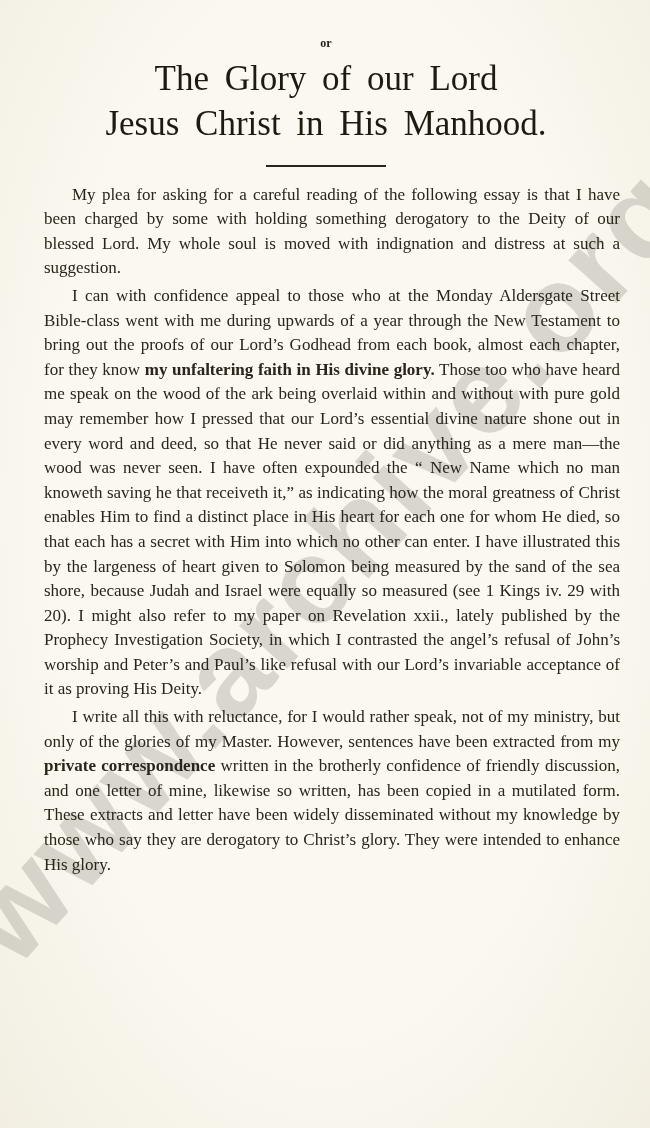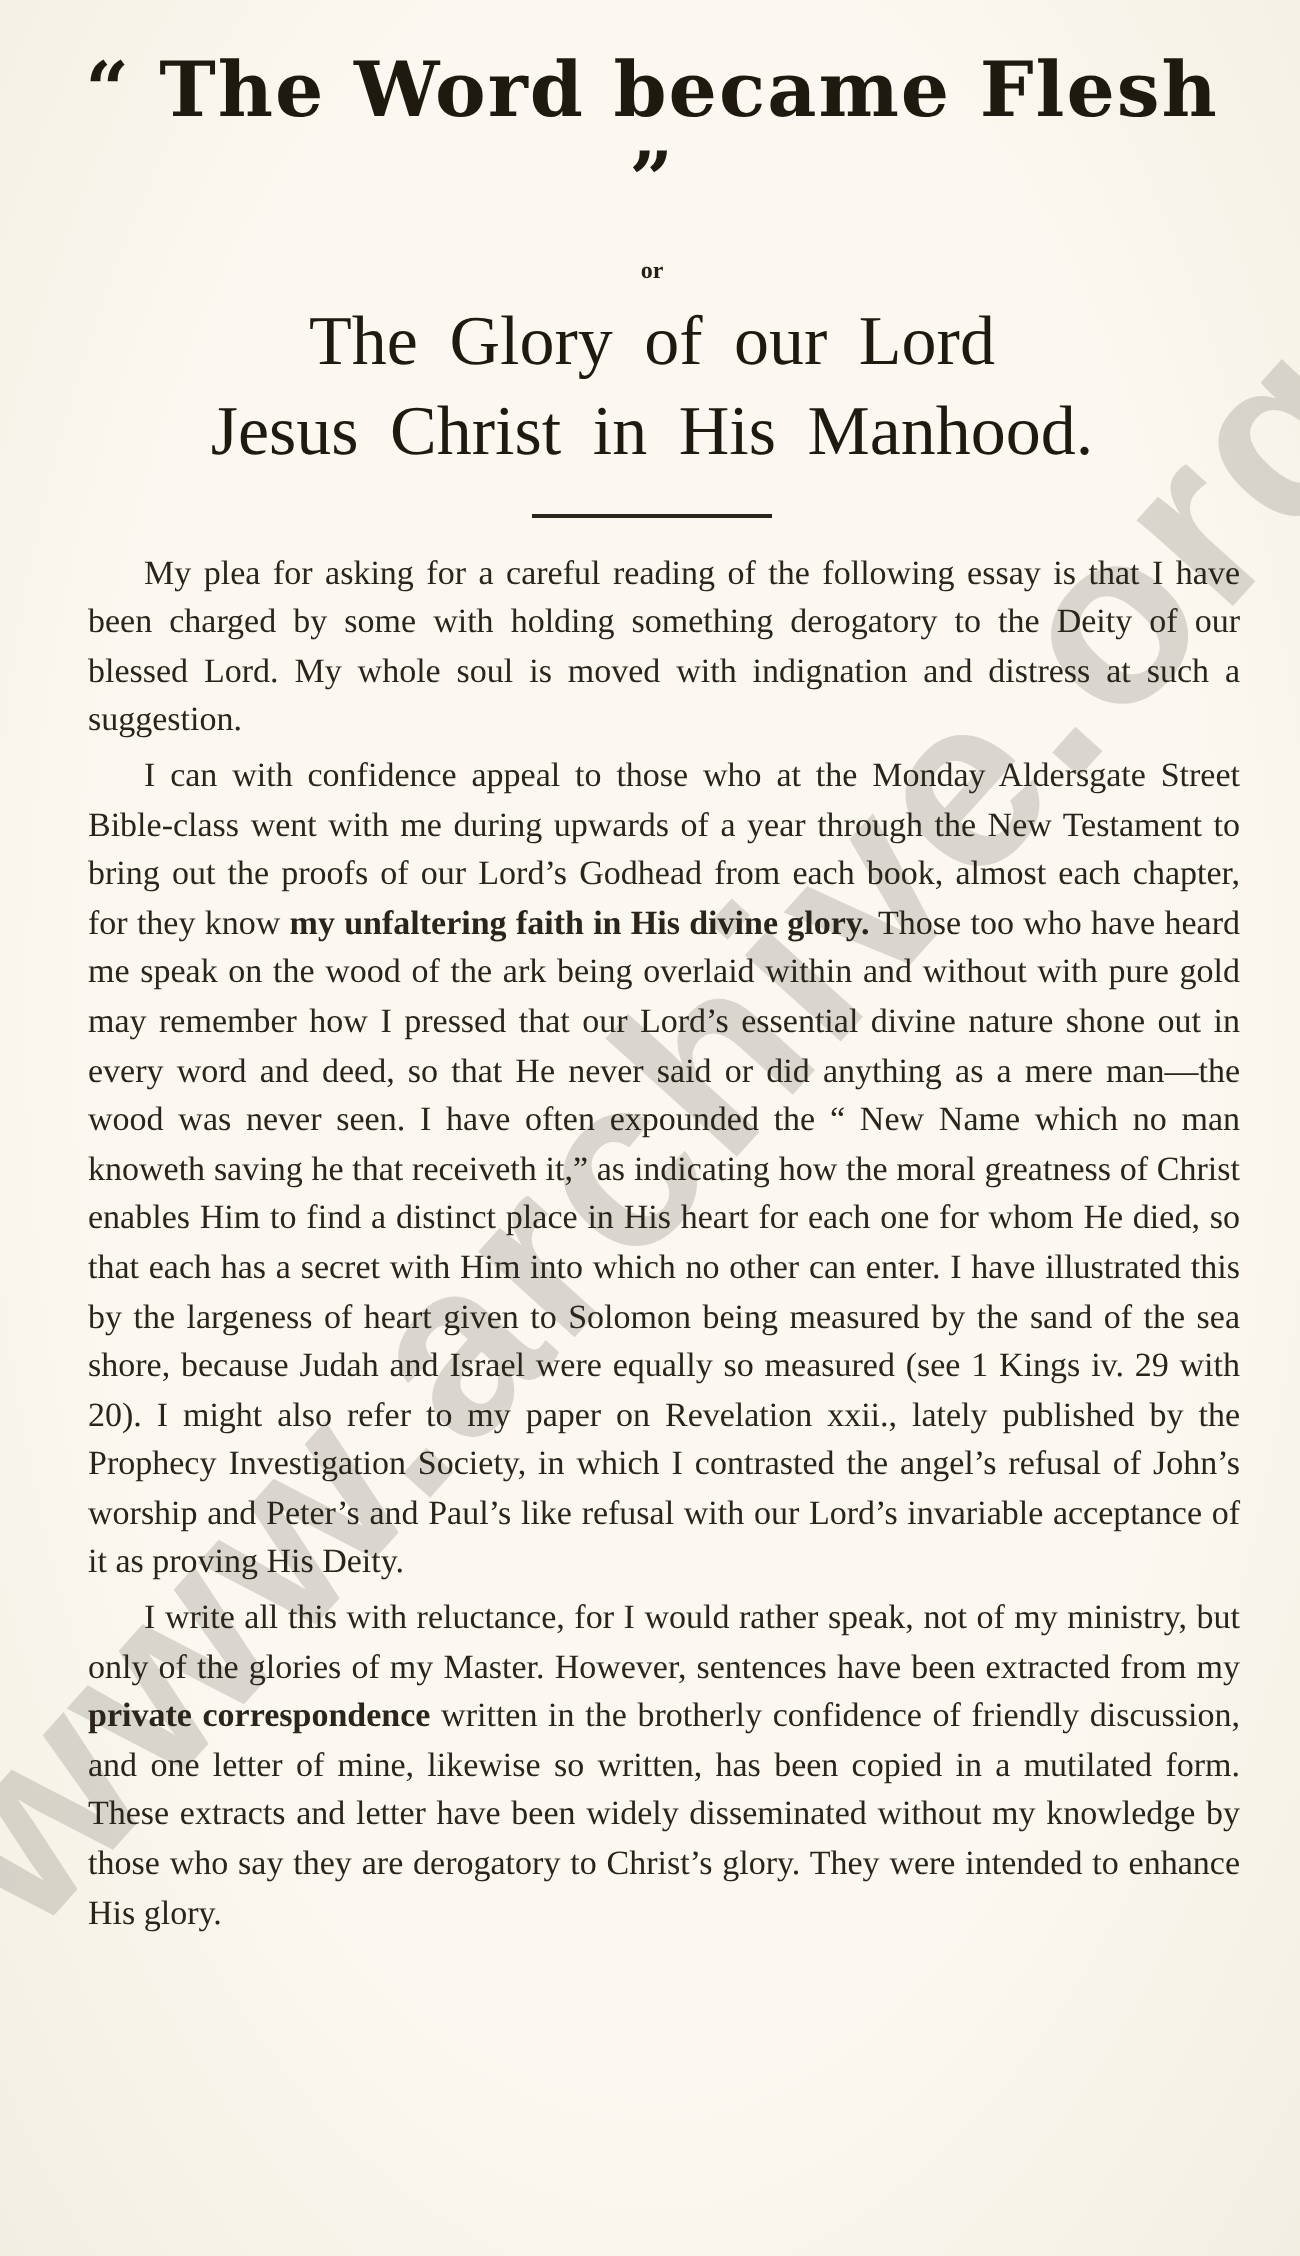--- a/index.html
+++ b/index.html
@@ -72,21 +72,20 @@
 </style>
 </head>
 <body>
 
 <div class="page">
 
   <div class="watermark">www.archive.org</div>
 
   <div class="content">
 
-    <h1 class="blackletter-title">“ The Word became Flesh ”</h1>
 
     <div class="or-sep">or</div>
 
     <h2 class="main-title">
       <span>The Glory of our Lord</span>
       <span>Jesus Christ in His Manhood.</span>
     </h2>
 
     <hr class="divider">
 

